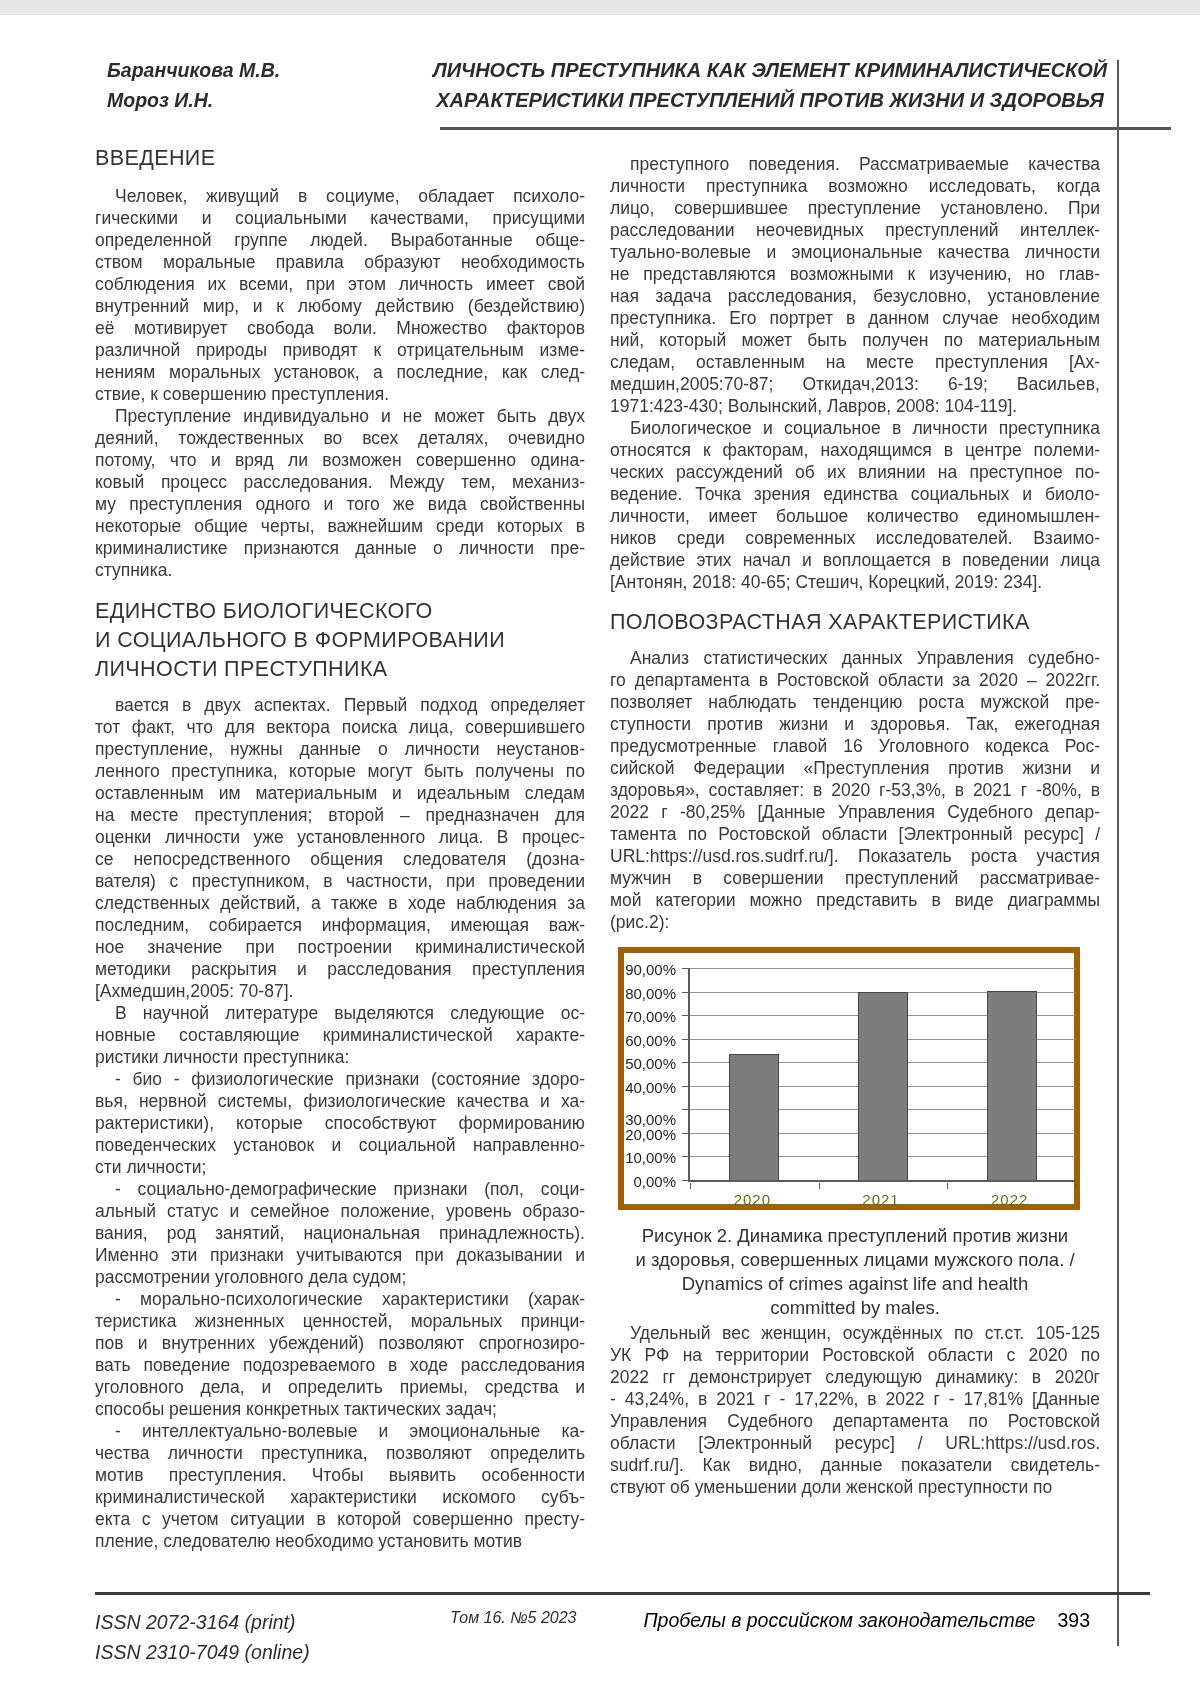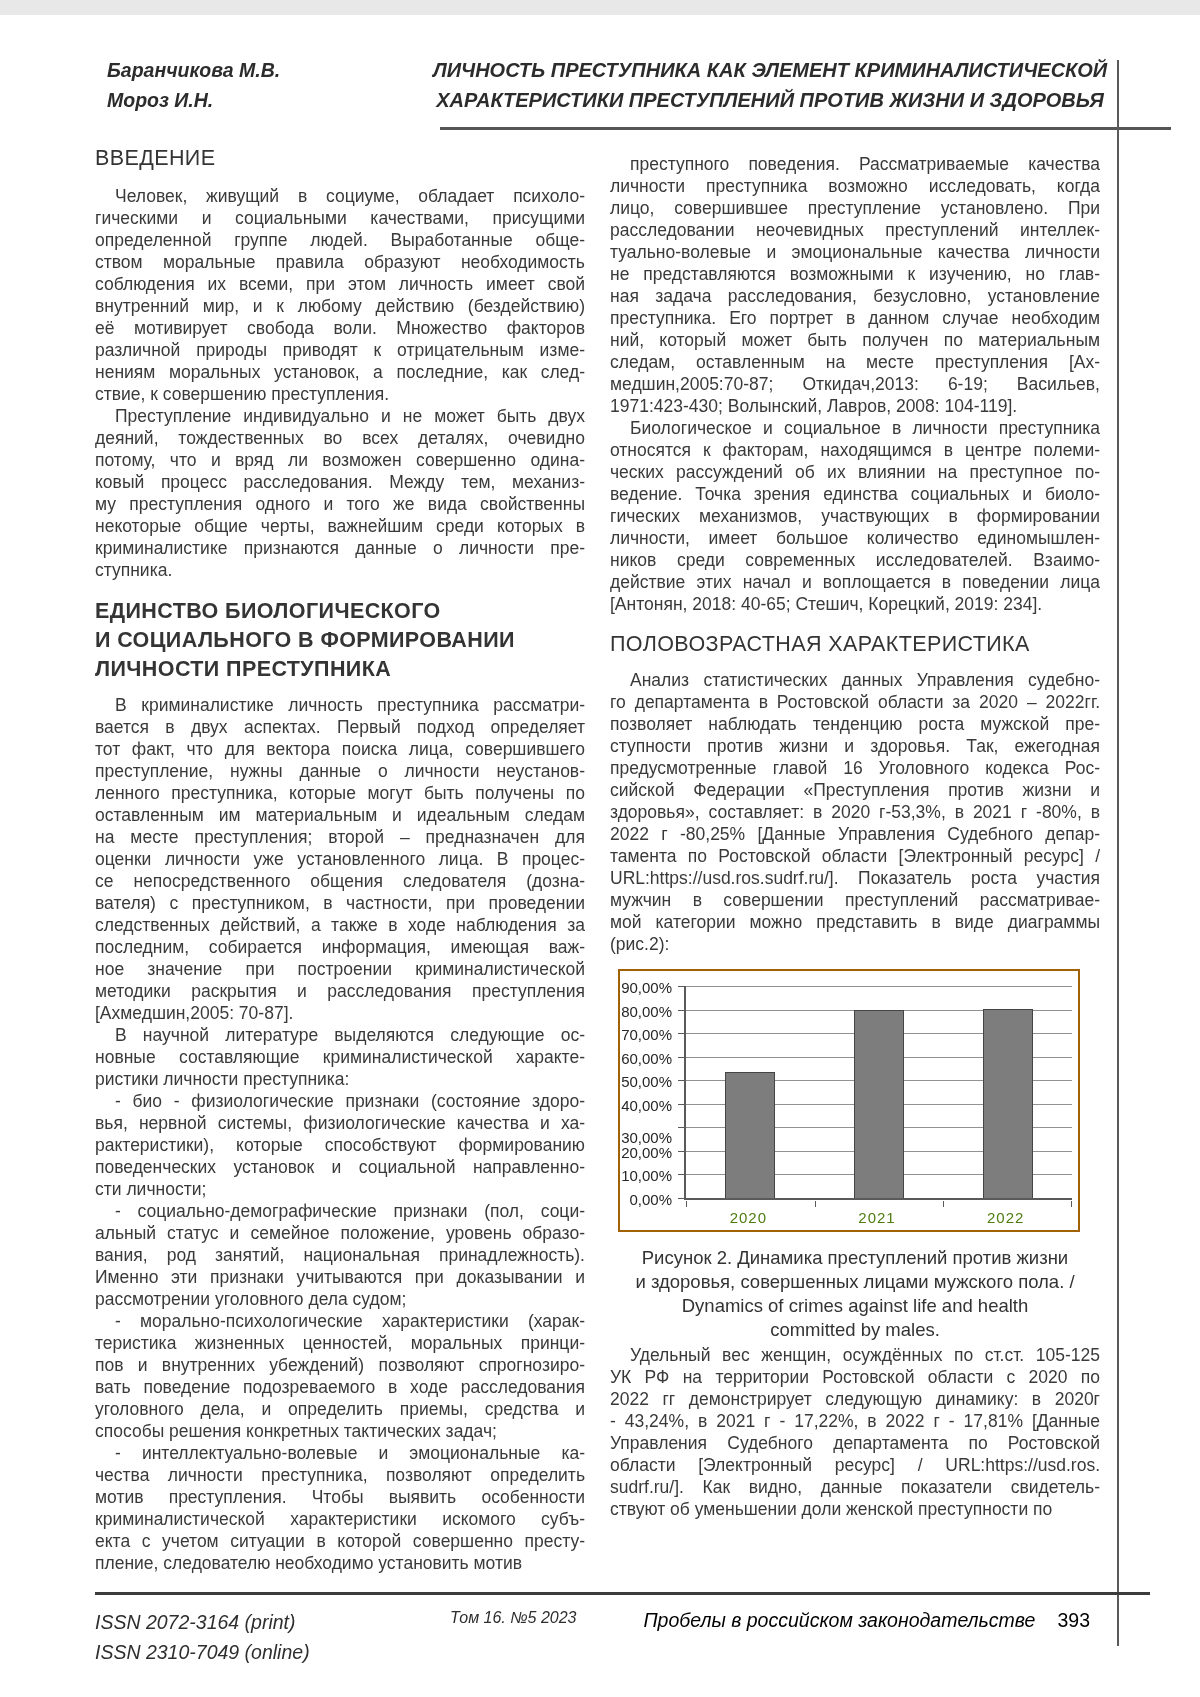--- a/index.html
+++ b/index.html
@@ -19,36 +19,36 @@
   .v-rule { left:1117px; top:45px; width:2px; height:1586px; background:#5a5a5a; }
 
   
   .col { top:130px; width:490px; font-size:17.5px; line-height:22px; }
   .col-left  { left:95px;  }
   .col-right { left:610px; }
 
   .sect-h { font-size:21.5px; line-height:26px; letter-spacing:0.4px; color:#343434; }
   .h-intro  { margin:0 0 14px 0; }
   .h-multi  { margin:16px 0 10px 0; }
-  .h-multi .tline { line-height:29px;font-weight:bold; }
+  .h-multi .tline { line-height:29px; }
   .h-gender { margin:16px 0 12px 0; }
 
   .para { margin:0; }
   .para .tline { text-align:justify; text-align-last:justify; }
   .para .tline.tl-last { text-align-last:left; }
   .para .tline:first-child { text-indent:20px; }
   .first-right { margin-top:8px; }
 
   .lines-plain .tline { text-align:left; text-align-last:left; }
   .caption { margin:14px 0 2px 0; font-size:18.5px; line-height:24px; color:#333; }
   .caption .tline { text-align:center; text-align-last:center; }
 
   
   .chart-frame { position:relative; width:462px; height:263px; margin:14px 0 0 8px;
-                 border:2px solid #a16207; background:#fff; box-sizing:border-box; }
+                 border:6px solid #a16207; background:#fff; box-sizing:border-box; }
   .chart-plot { position:absolute; left:64px; top:15px; width:386px; height:212px;
                 border-left:2px solid #5a5a5a; border-bottom:2px solid #5a5a5a; box-sizing:content-box; }
   .gridline { position:absolute; left:0; width:386px; height:1px; background:#929292; }
   .ytickmark { position:absolute; left:-8px; width:6px; height:1px; background:#5a5a5a; }
   .xtickmark { position:absolute; bottom:-9px; width:1px; height:6px; background:#5a5a5a; }
   .bar { position:absolute; bottom:0; width:50px; background:#7d7d7d;
          border:1px solid #454545; border-bottom:none; box-sizing:border-box; }
   .chart-ylabels { position:absolute; left:0; top:0; width:58px; height:100%; }
   .ylab { position:absolute; right:6px; font-size:15px; color:#262626; white-space:nowrap; }
   .chart-xlabels { position:absolute; left:64px; top:236px; width:386px; height:22px; }
@@ -105,21 +105,20 @@
         <div class="tline">некоторые общие черты, важнейшим среди которых в</div>
         <div class="tline">криминалистике признаются данные о личности пре-</div>
         <div class="tline tl-last">ступника.</div>
       </div>
     <div class="sect-h h-multi lines-plain">
         <div class="tline">ЕДИНСТВО БИОЛОГИЧЕСКОГО</div>
         <div class="tline">И СОЦИАЛЬНОГО В ФОРМИРОВАНИИ</div>
         <div class="tline tl-last">ЛИЧНОСТИ ПРЕСТУПНИКА</div>
       </div>
     <div class="para">
-        <div class="tline">В криминалистике личность преступника рассматри-</div>
         <div class="tline">вается в двух   аспектах. Первый подход определяет</div>
         <div class="tline">тот факт, что для вектора поиска лица, совершившего</div>
         <div class="tline">преступление, нужны данные о личности неустанов-</div>
         <div class="tline">ленного преступника, которые могут быть получены по</div>
         <div class="tline">оставленным им материальным и идеальным следам</div>
         <div class="tline">на месте преступления; второй – предназначен для</div>
         <div class="tline">оценки личности уже установленного лица. В процес-</div>
         <div class="tline">се непосредственного общения следователя (дозна-</div>
         <div class="tline">вателя) с преступником, в частности, при проведении</div>
         <div class="tline">следственных действий, а также в ходе наблюдения за</div>
@@ -178,21 +177,20 @@
         <div class="tline">ний, который может быть получен по материальным</div>
         <div class="tline">следам, оставленным на месте преступления [Ах-</div>
         <div class="tline">медшин,2005:70-87; Откидач,2013: 6-19; Васильев,</div>
         <div class="tline tl-last">1971:423-430; Волынский, Лавров, 2008: 104-119].</div>
       </div>
     <div class="para">
         <div class="tline">Биологическое и социальное в личности преступника</div>
         <div class="tline">относятся к факторам, находящимся в центре полеми-</div>
         <div class="tline">ческих рассуждений об их влиянии на преступное по-</div>
         <div class="tline">ведение. Точка зрения единства социальных и биоло-</div>
-        <div class="tline">гических механизмов, участвующих в формировании</div>
         <div class="tline">личности, имеет большое количество единомышлен-</div>
         <div class="tline">ников среди современных исследователей. Взаимо-</div>
         <div class="tline">действие этих начал и воплощается в поведении лица</div>
         <div class="tline tl-last">[Антонян, 2018:  40-65; Стешич, Корецкий, 2019: 234].</div>
       </div>
     <div class="sect-h h-gender">ПОЛОВОЗРАСТНАЯ ХАРАКТЕРИСТИКА</div>
     <div class="para">
         <div class="tline">Анализ статистических данных Управления судебно-</div>
         <div class="tline">го департамента в Ростовской области за 2020 – 2022гг.</div>
         <div class="tline">позволяет наблюдать тенденцию роста мужской пре-</div>

